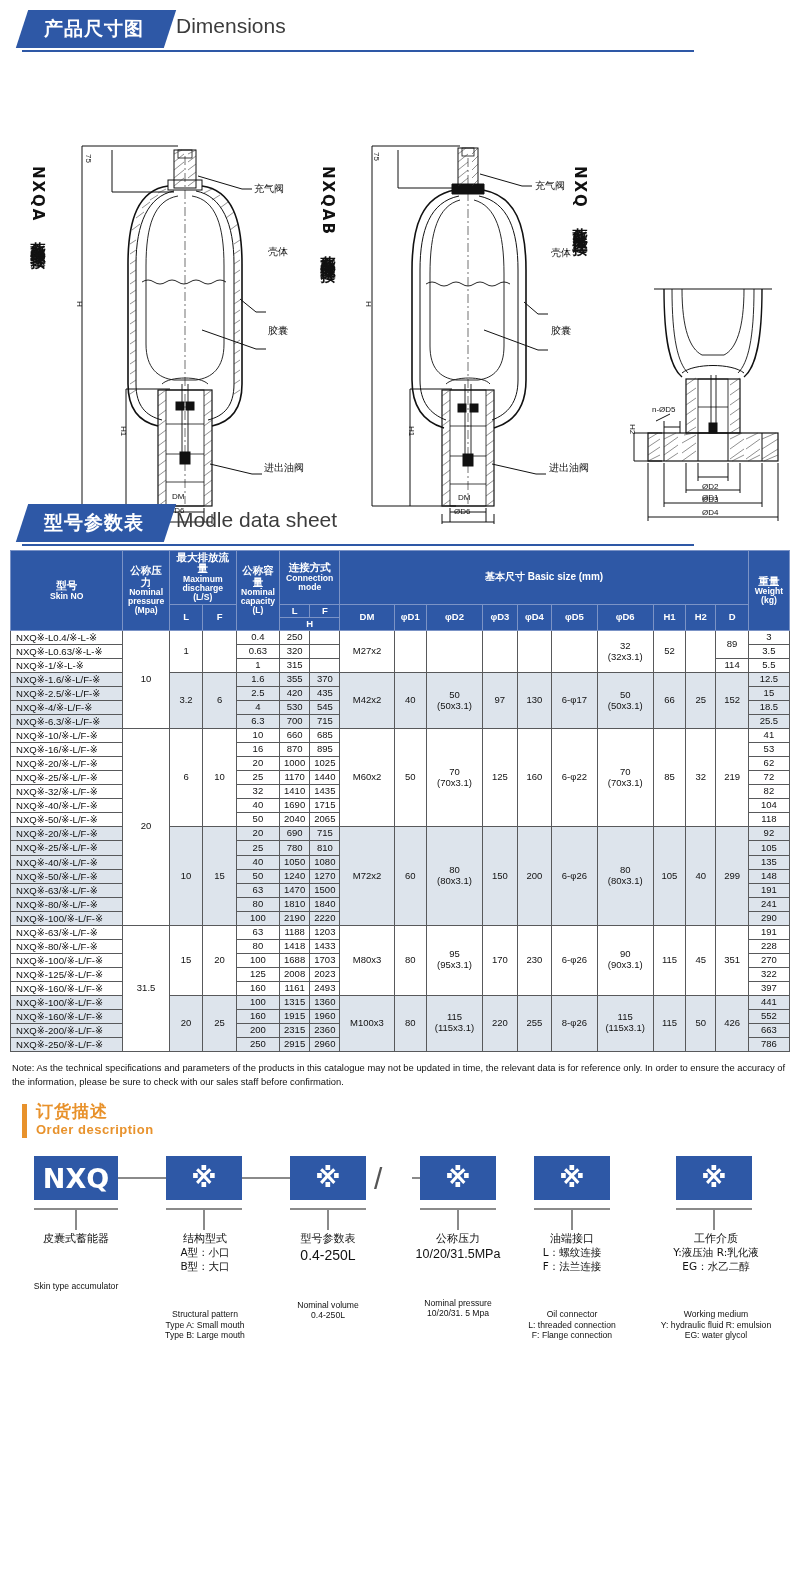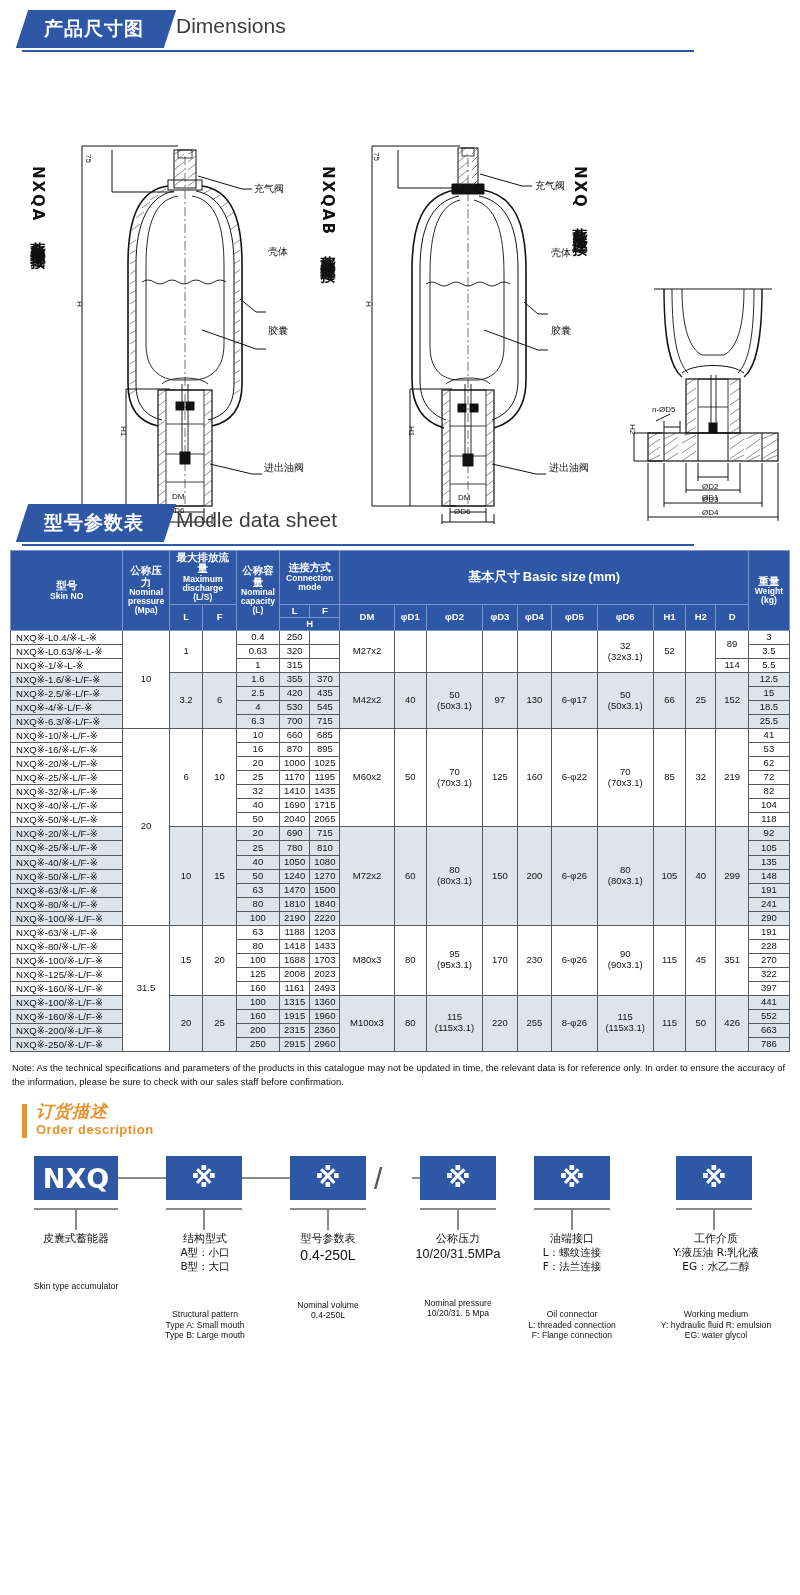--- a/index.html
+++ b/index.html
@@ -61,21 +61,21 @@
     font-family:"Liberation Sans","DejaVu Sans",sans-serif;
   }
   table.spec th {
     background:#2e58a6; color:#fff;
     border:1px solid #7b93c6;
     padding:1px 2px; text-align:center; font-weight:bold;
     line-height:1.08;
   }
   table.spec th .cn { font-size:10.5px; font-family:"DejaVu Sans",sans-serif; }
   table.spec th .en { font-size:8.6px; font-weight:bold; }
-  table.spec th .big { font-size:13px; }
+  table.spec th .big { font-size:10px; }
   table.spec td {
     border:1px solid #58595b;
     padding:1px 2px; text-align:center; color:#111;
     line-height:1.15;
     background:#ffffff;
   }
   table.spec tr.alt td { background:#dde4ec; }
   table.spec td.model { text-align:left; padding-left:5px; font-size:9.6px; white-space:nowrap;}
 
   
@@ -87,21 +87,21 @@
   .note .en { margin-top:3px; }
 
   
   .ord-head { position:relative; height:52px; margin-top:6px; }
   .ord-head .bar {
     position:absolute; left:22px; top:10px; width:5px; height:34px; background:#e8922c;
   }
   .ord-head .cn {
     position:absolute; left:36px; top:6px;
     font-size:17px; font-weight:bold; color:#e8922c;
-    font-family:"DejaVu Sans",sans-serif; letter-spacing:1px;font-style:italic;
+    font-family:"DejaVu Sans",sans-serif; letter-spacing:1px;
   }
   .ord-head .en {
     position:absolute; left:36px; top:28px;
     font-size:13px; font-weight:bold; color:#e8922c;
     letter-spacing:0.5px;
   }
 
   
   .orddiag { position:relative; width:800px; height:175px; }
   .obox {
@@ -568,21 +568,21 @@
           <td class="model">NXQ※-20/※-L/F-※</td>
           <td>20</td>
           <td>1000</td>
           <td>1025</td>
           <td>62</td>
         </tr>
         <tr>
           <td class="model">NXQ※-25/※-L/F-※</td>
           <td>25</td>
           <td>1170</td>
-          <td>1195</td>
+          <td>1440</td>
           <td>72</td>
         </tr>
         <tr>
           <td class="model">NXQ※-32/※-L/F-※</td>
           <td>32</td>
           <td>1410</td>
           <td>1435</td>
           <td>82</td>
         </tr>
         <tr>

